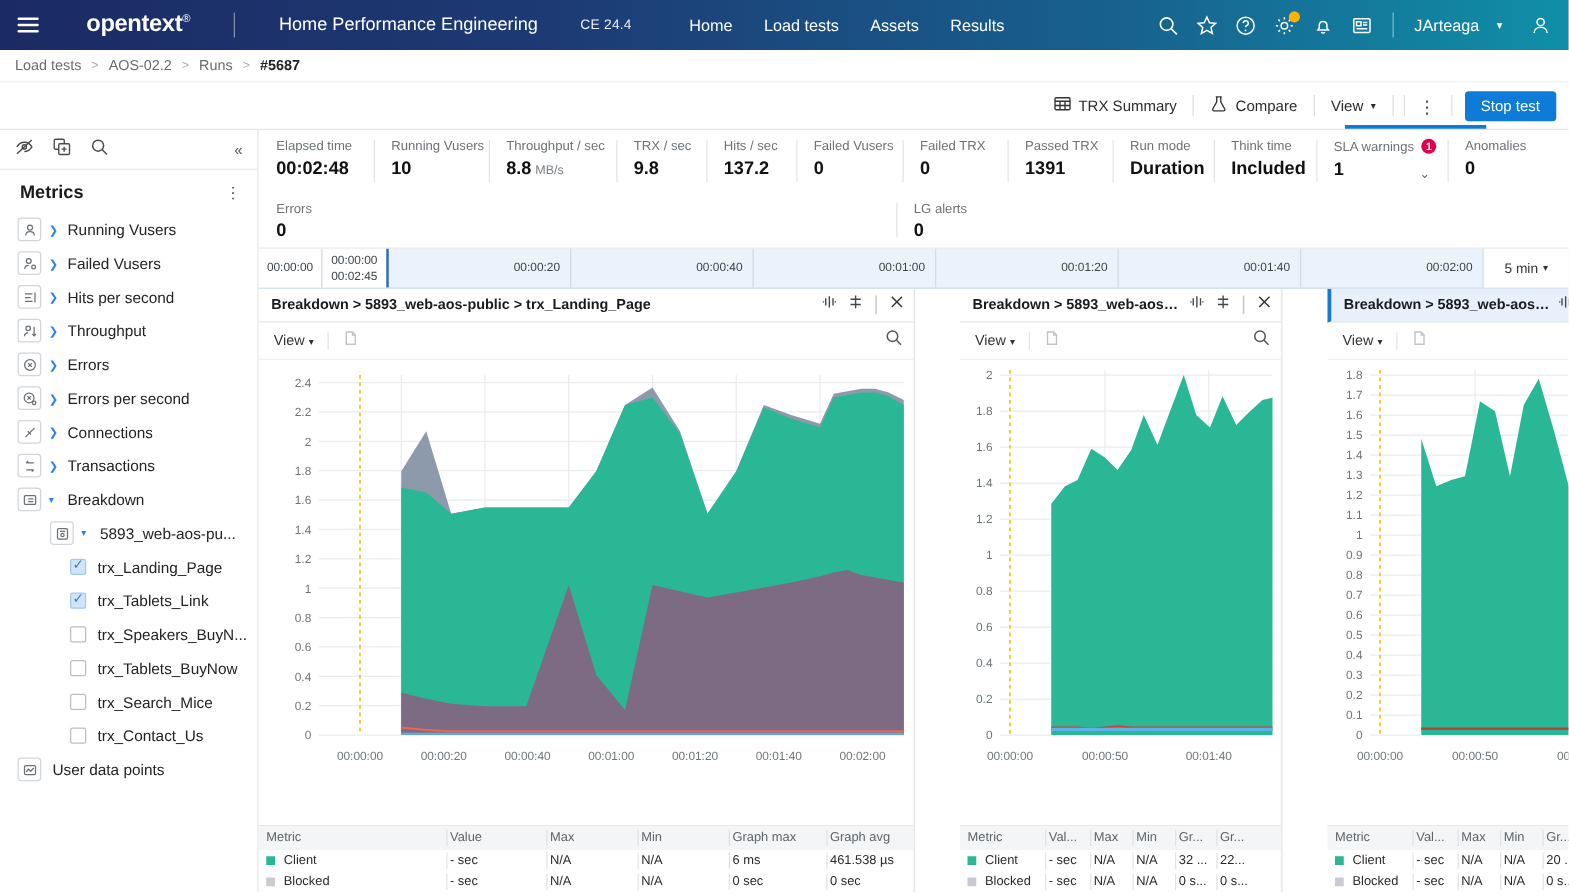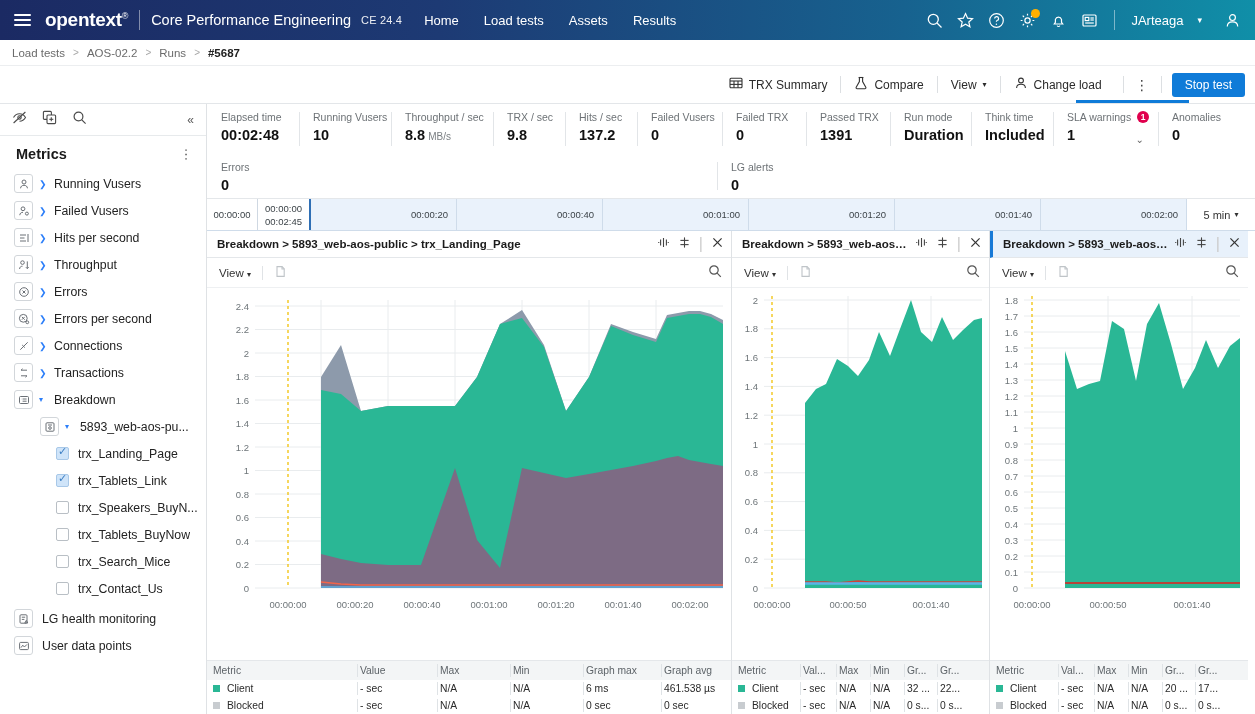--- a/index.html
+++ b/index.html
@@ -7,21 +7,21 @@
     width: 1255px; height: 714px;
     font-family: "Liberation Sans", sans-serif;
     background: #ffffff;
     overflow: hidden;
     color: #1a1a1a;
   }
   
   #topnav {
     height: 40px; width: 100%;
     background: linear-gradient(90deg, #1b2a63 0%, #1d3a74 35%, #17628f 72%, #108fa8 100%);
-    display: flex; align-items: center; color: #fff;
+    display: flex; align-items: center; color: #fff; gap: 24px;
   }
   .hamburger { width: 17px; height: 12px; margin-left: 14px; margin-right: 14px;
     display: flex; flex-direction: column; justify-content: space-between; cursor: pointer; }
   .hamburger i { display: block; height: 2px; background: #fff; border-radius: 1px; }
   .brand { font-size: 19px; font-weight: bold; letter-spacing: -0.3px; }
   .brand sup { font-size: 9px; vertical-align: super; font-weight: normal;}
   .vsep { width: 1px; height: 20px; background: rgba(255,255,255,.45); margin: 0 11px; }
   .appname { font-size: 14.5px; font-weight: 400; }
   .version { font-size: 11px; margin-left: 10px; opacity: .92; letter-spacing:.2px;}
   .navlinks { display: flex; align-items: center; margin-left: 22px; gap: 25px; }
@@ -99,21 +99,21 @@
     border-bottom: 1px solid #cfdcea; font-size: 9.5px; color: #3c4348; }
   .tl-left { width: 50px; display: flex; align-items: center; justify-content: center;
     background: #fff; }
   .tl-range { width: 54px; background: #fff; border-left:1px solid #cfd8e2; border-right: 2px solid #2f6fb5;
     display: flex; flex-direction: column; justify-content: center; align-items: center; line-height: 13px;}
   .tl-seg { flex: 1; border-right: 1px solid #cfdcea; display: flex; align-items: center;
     justify-content: flex-end; padding-right: 8px; }
   .tl-zoom { width: 68px; background: #fff; display: flex; align-items: center;
     justify-content: center; gap: 4px; font-size: 11px; color: #333; cursor: pointer; }
   
-  #panels { flex: 1; display: flex; overflow: hidden; }
+  #panels { flex: 1; display: flex; overflow: hidden; gap: 36px; }
   .panel { display: flex; flex-direction: column; border-right: 1px solid #dfe2e5; background:#fff;}
   .panel.p1 { width: 525px; }
   .panel.p2 { width: 258px; }
   .panel.p3 { width: 258px; border-right: none; }
   .panel.p3 .p-head { background: #e8f1fb; border-left: 3px solid #1779d6; }
   .p-head { height: 27px; display: flex; align-items: center; padding: 0 7px 0 10px;
     border-bottom: 1px solid #e4e7ea; }
   .p-title { font-size: 11.5px; font-weight: bold; color: #1b1b1b; white-space: nowrap;
     overflow: hidden; text-overflow: ellipsis; }
   .p-head .icons { margin-left: auto; display: flex; align-items: center; gap: 8px; padding-left:6px;}
@@ -138,21 +138,21 @@
 <body>
 
 <div id="topnav">
   <div class="hamburger">
       <i></i>
       <i></i>
       <i></i>
     </div>
   <div class="brand"><span>opentext</span><sup>®</sup></div>
   <div class="vsep"></div>
-  <div class="appname">Core Performance Engineering</div>
+  <div class="appname">Home Performance Engineering</div>
   <div class="version">CE 24.4</div>
   <div class="navlinks">
     <a href="#">Home</a>
     <a href="#">Load tests</a>
     <a href="#">Assets</a>
     <a href="#">Results</a>
   </div>
   <div class="navright">
     <span class="ni">
         <svg width="17" height="17" viewBox="0 0 17 17" fill="none" stroke="#fff" stroke-width="1.3">
@@ -234,27 +234,20 @@
           <line x1="4.6" y1="1.5" x2="9.4" y2="1.5"></line>
         </svg></span>
     <span>Compare</span>
   </div>
   <div class="abar-sep"></div>
   <div class="abtn">
     <span>View</span>
     <span style="font-size:8px">▾</span>
   </div>
   <div class="abar-sep"></div>
-  <div class="abtn">
-    <span><svg width="14" height="14" viewBox="0 0 14 14" fill="none" stroke="#333" stroke-width="1.1">
-          <circle cx="7" cy="4.5" r="2.4"></circle>
-          <path d="M2.6 12c0-2.5 2-3.8 4.4-3.8s4.4 1.3 4.4 3.8"></path>
-        </svg></span>
-    <span>Change load</span>
-  </div>
   <div class="abar-sep" style="margin-left:8px"></div>
   <div class="kebab">⋮</div>
   <div class="abar-sep"></div>
   <div class="stopbtn">Stop test</div>
   <div class="active-underline"></div>
 </div>
 
 <div id="wrap">
 
   <div id="sidebar">
@@ -420,31 +413,20 @@
       </div>
       <div class="sb-row lvl3">
         <span class="cbx"></span>
         <span class="lbl">trx_Search_Mice</span>
       </div>
       <div class="sb-row lvl3">
         <span class="cbx"></span>
         <span class="lbl">trx_Contact_Us</span>
       </div>
 
-      <div class="sb-row plain" style="margin-top:3px">
-        <span class="mico">
-            <svg width="12" height="12" viewBox="0 0 12 12" fill="none" stroke="#6b7076" stroke-width="1">
-              <rect x="2" y="1.8" width="7" height="8.4" rx="1"></rect>
-              <line x1="3.8" y1="4.2" x2="7.2" y2="4.2"></line>
-              <line x1="3.8" y1="6.4" x2="6.4" y2="6.4"></line>
-              <path d="M8.3 7.4l1.5 2.6H6.8z"></path>
-            </svg>
-          </span>
-        <span class="lbl">LG health monitoring</span>
-      </div>
       <div class="sb-row plain">
         <span class="mico">
             <svg width="12" height="12" viewBox="0 0 12 12" fill="none" stroke="#6b7076" stroke-width="1">
               <rect x="1.6" y="2.4" width="8.8" height="7.2" rx="1"></rect>
               <path d="M3 7.6l1.8-2.4 1.6 1.8L9 4.4"></path>
             </svg>
           </span>
         <span class="lbl">User data points</span>
       </div>
     </div>

